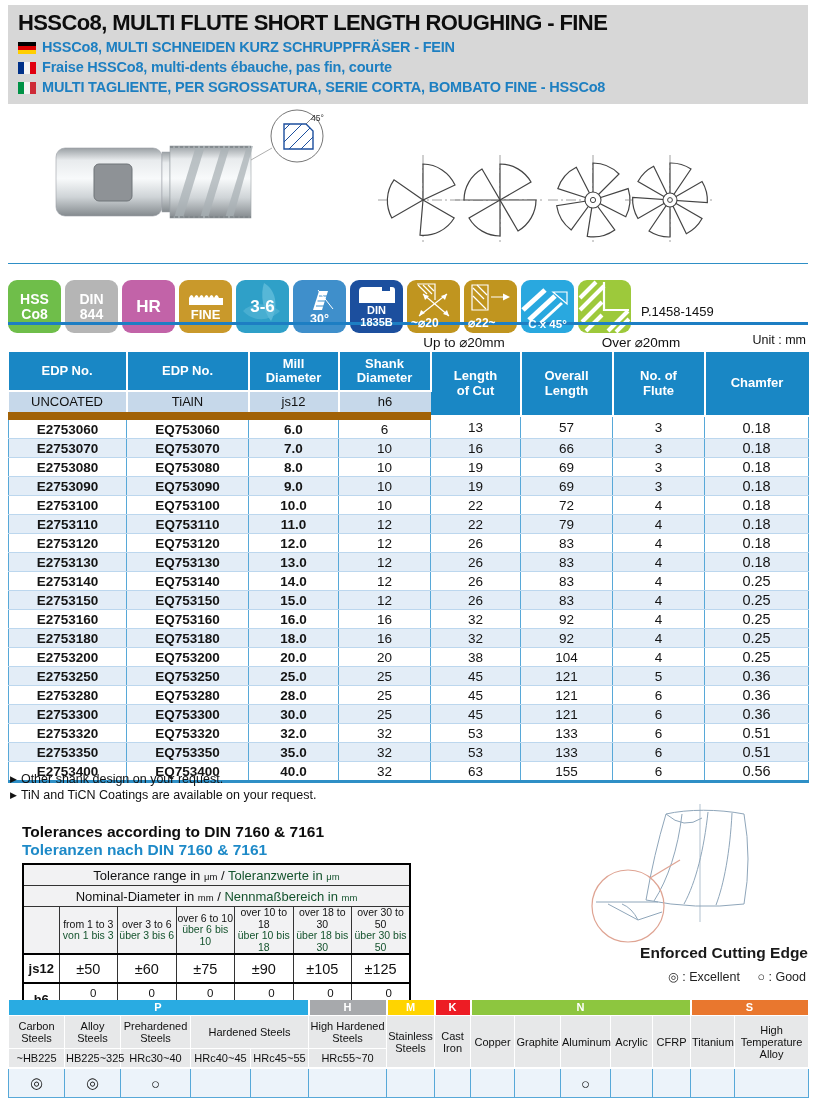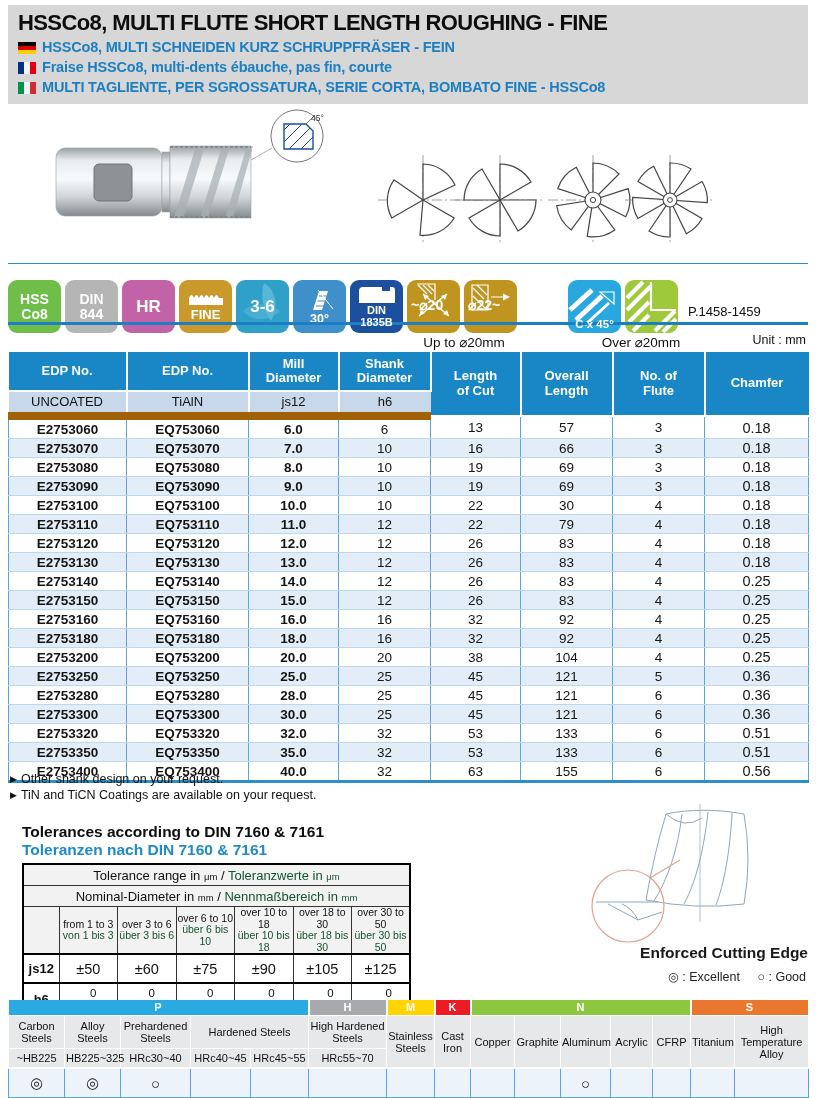--- a/index.html
+++ b/index.html
@@ -27,28 +27,28 @@
   
   .badges{position:absolute;left:8px;top:263px;width:800px;height:59px;border-top:1px solid #2e8fc6;
           display:flex;align-items:flex-start;padding-top:16px;box-sizing:border-box;}
   .badge-rule{position:absolute;left:8px;top:322px;width:800px;height:3px;background:#1d7ec3;}
   .bdg{width:53px;height:53px;border-radius:9px;margin-right:4px;position:relative;color:#fff;
        font-weight:bold;display:flex;flex-direction:column;align-items:center;justify-content:center;
        flex-shrink:0;overflow:hidden;}
   .bdg .t2{font-size:14px;line-height:14.5px;white-space:pre-line;text-align:center;position:relative;z-index:2;}
   .bdg-hss{background:#6fbe4a;} .bdg-din844{background:#b5b5b5;} .bdg-hr{background:#c263a8;}
   .bdg-fine{background:#c9992b;} .bdg-flutes{background:#2fa0c8;} .bdg-helix{background:#3f8fcb;}
-  .bdg-din1835{background:#1c4f9e;} .bdg-gold{background:#c0951f;} .bdg-cx45{background:#29a8df;margin-left:47px;}
+  .bdg-din1835{background:#1c4f9e;} .bdg-gold{background:#c0951f;} .bdg-cx45{background:#29a8df;}
   .bdg-lime{background:#9dc93b;}
   .bdg-hr .t1{font-size:17px;}
   .bdg-fine .lbl{font-size:13px;margin-top:1px;}
   .bdg-flutes .t1{font-size:17px;position:relative;z-index:2;}
   .bdg-helix .lbl{font-size:12.5px;margin-top:0;}
   .bdg-din1835 .t2{font-size:11px;line-height:12px;}
-  .bdg .corner-lbl{position:absolute;left:4px;bottom:20px;font-size:14px;z-index:2;}
+  .bdg .corner-lbl{position:absolute;left:4px;bottom:3px;font-size:12px;z-index:2;}
   .bdg-cx45 .lbl{position:absolute;bottom:3px;width:100%;text-align:center;font-size:11.5px;z-index:2;}
   .petals{position:absolute;inset:0;z-index:1;}
   .pageref{font-size:13px;color:#111;align-self:flex-end;margin-left:6px;padding-bottom:3px;font-weight:normal;}
 
   
   .unit{position:absolute;right:10px;top:333px;font-size:12.5px;color:#111;}
 
   
   table{border-collapse:collapse;}
   .mtab{position:absolute;left:8px;top:352px;width:800px;table-layout:fixed;}
@@ -409,21 +409,21 @@
         <td>69</td>
         <td>3</td>
         <td>0.18</td>
       </tr>
         <tr>
         <td class="b">E2753100</td>
         <td class="b">EQ753100</td>
         <td class="b">10.0</td>
         <td>10</td>
         <td>22</td>
-        <td>30</td>
+        <td>72</td>
         <td>4</td>
         <td>0.18</td>
       </tr>
         <tr>
         <td class="b">E2753110</td>
         <td class="b">EQ753110</td>
         <td class="b">11.0</td>
         <td>12</td>
         <td>22</td>
         <td>79</td>

